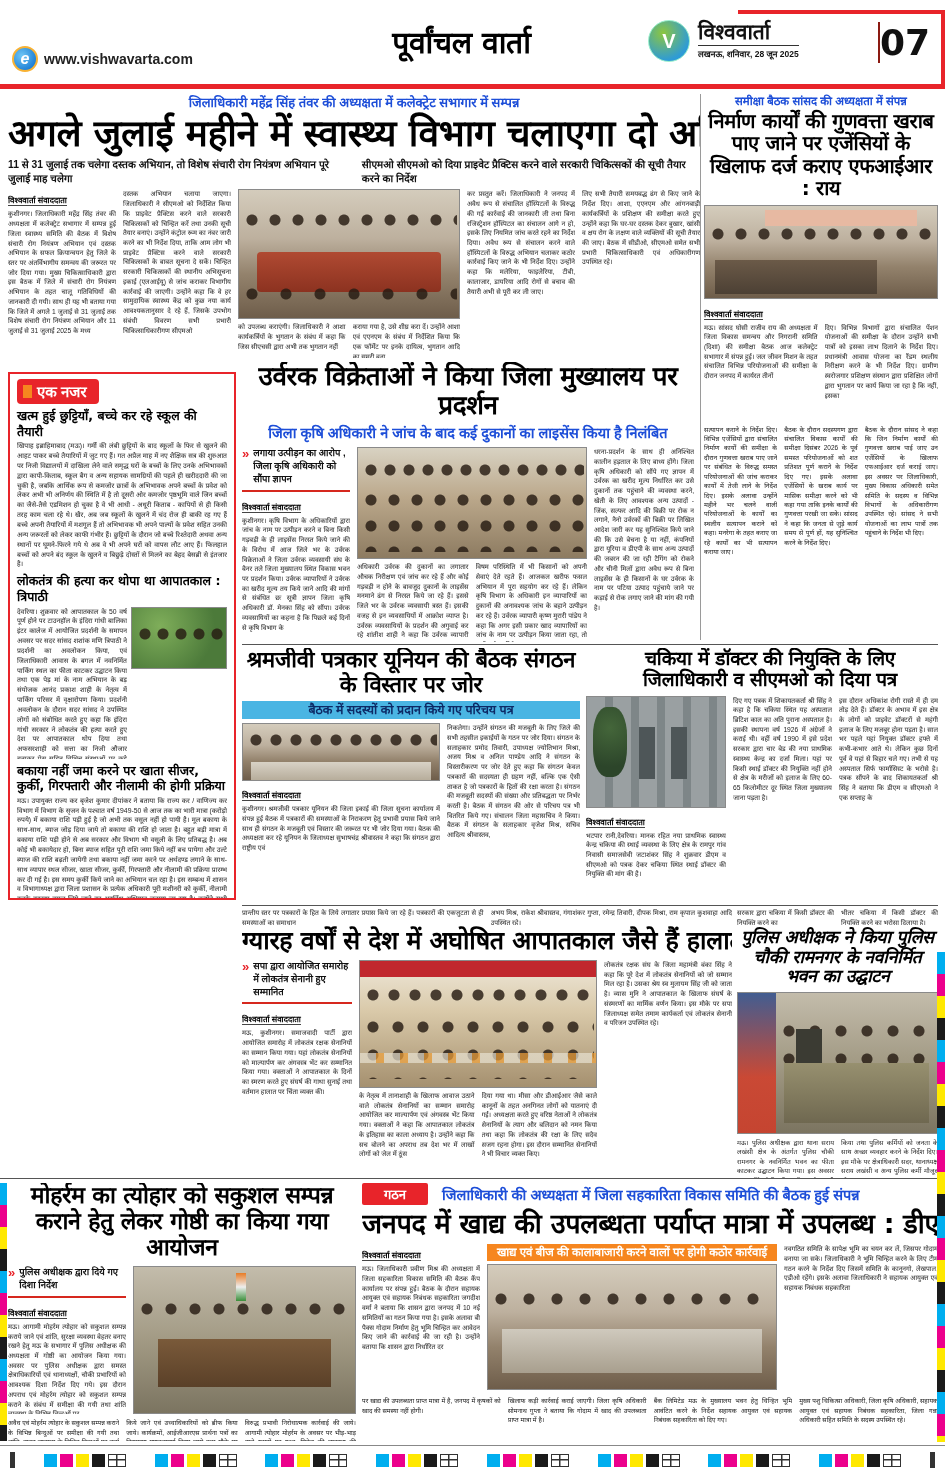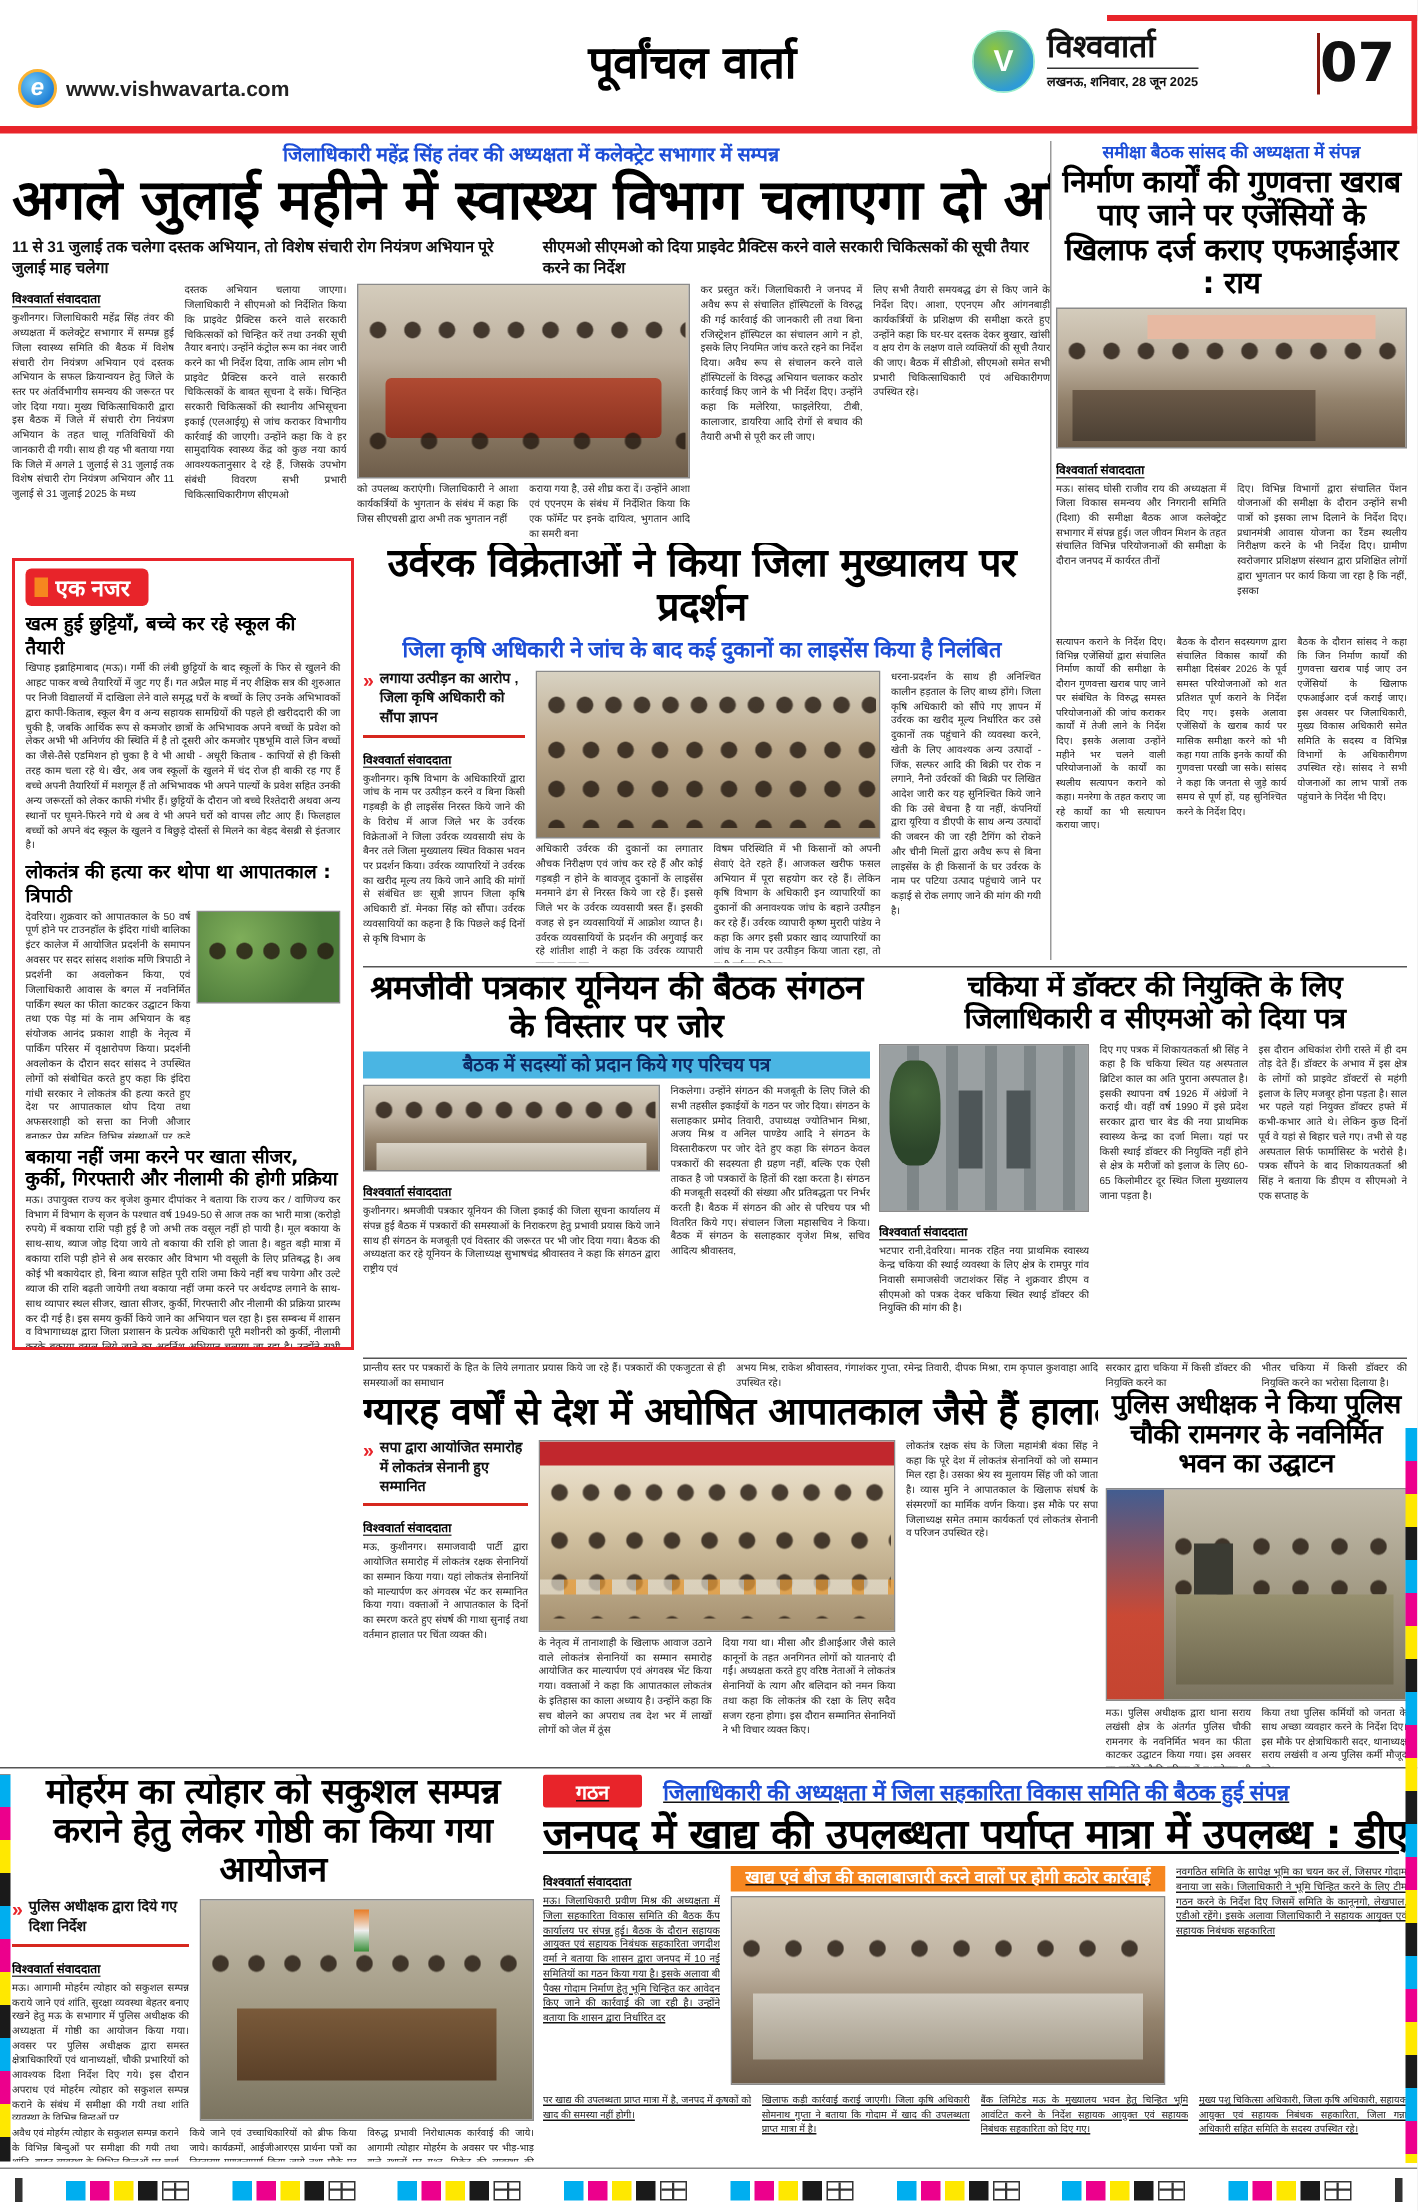--- a/index.html
+++ b/index.html
@@ -241,21 +241,21 @@
       </div>
       <div class="col body-txt" style="height:210px;">लोकतंत्र रक्षक संघ के जिला महामंत्री बंका सिंह ने कहा कि पूरे देश में लोकतंत्र सेनानियों को जो सम्मान मिल रहा है। उसका श्रेय स्व मुलायम सिंह जी को जाता है। व्यास मुनि ने आपातकाल के खिलाफ संघर्ष के संस्मरणों का मार्मिक वर्णन किया। इस मौके पर सपा जिलाध्यक्ष समेत तमाम कार्यकर्ता एवं लोकतंत्र सेनानी व परिजन उपस्थित रहे।</div>
     </div>
   </div>
 
   <div class="abs" style="left:737px;top:908px;width:201px;height:270px;overflow:hidden;">
     <div class="cols" style="height:17px;font-size:6.5px;">
       <div class="col body-txt">सरकार द्वारा चकिया में किसी डॉक्टर की नियुक्ति करने का</div>
       <div class="col body-txt">भीतर चकिया में किसी डॉक्टर की नियुक्ति करने का भरोसा दिलाया है।</div>
     </div>
-    <div class="hl" style="font-size:17.5px;margin-top:3px;">पुलिस अधीक्षक ने किया पुलिस चौकी रामनगर के नवनिर्मित भवन का उद्घाटन</div>
+    <div class="hl" style="font-size:17.5px;margin-top:3px;font-style:italic;">पुलिस अधीक्षक ने किया पुलिस चौकी रामनगर के नवनिर्मित भवन का उद्घाटन</div>
     <div class="photo ph-police" style="width:201px;height:142px;margin-top:5px;">
       <div style="position:absolute;left:0;top:0;width:38px;bottom:0;background:linear-gradient(180deg,#2b4c8c,#d23c28 60%);opacity:.85;"></div>
       <div class="ph-heads" style="top:30px;left:40px;background-size:26px 28px;height:40px;"></div>
       <div style="position:absolute;left:46px;top:70px;right:8px;height:60px;background:linear-gradient(180deg,#97906f,#6f6850);"></div>
       <div style="position:absolute;left:58px;top:36px;width:26px;height:34px;background:#3b3b33;"></div>
     </div>
     <div class="body-txt" style="height:92px;margin-top:4px;column-count:2;column-gap:7px;font-size:6.6px;">मऊ। पुलिस अधीक्षक द्वारा थाना सराय लखंसी क्षेत्र के अंतर्गत पुलिस चौकी रामनगर के नवनिर्मित भवन का फीता काटकर उद्घाटन किया गया। इस अवसर पर उन्होंने चौकी परिसर में वृक्षारोपण भी किया तथा पुलिस कर्मियों को जनता के साथ अच्छा व्यवहार करने के निर्देश दिए। इस मौके पर क्षेत्राधिकारी सदर, थानाध्यक्ष सराय लखंसी व अन्य पुलिस कर्मी मौजूद रहे।</div>
   </div>
 
   <div class="abs hrule" style="left:0;top:1178px;width:945px;"></div>
@@ -279,21 +279,21 @@
         </div>
       </div>
     </div>
     <div class="cols" style="margin-top:4px;height:44px;">
       <div class="col body-txt" style="font-size:6.4px;">अवैध एवं मोहर्रम त्योहार के सकुशल सम्पन्न कराने के विभिन्न बिन्दुओं पर समीक्षा की गयी तथा शांति, वाहन व्यवस्था के विभिन्न बिन्दुओं पर चर्चा हुई।</div>
       <div class="col body-txt" style="font-size:6.4px;">किये जाने एवं उच्चाधिकारियों को ब्रीफ किया जाये। कार्यक्रमों, आईजीआरएस प्रार्थना पत्रों का निस्तारण गुणवत्तापूर्ण किया जाये तथा मौके पर भ्रमण की व्यवस्था की जाये।</div>
       <div class="col body-txt" style="font-size:6.4px;">विरुद्ध प्रभावी निरोधात्मक कार्रवाई की जाये। आगामी त्योहार मोहर्रम के अवसर पर भीड़-भाड़ वाले स्थानों पर गश्त, पिकेट की व्यवस्था की जाये।</div>
     </div>
   </div>
 
-  <div class="abs" style="left:362px;top:1183px;width:576px;height:258px;overflow:hidden;text-decoration:underline;">
+  <div class="abs" style="left:362px;top:1183px;width:576px;height:258px;overflow:hidden;">
     <div style="display:flex;align-items:center;gap:14px;">
       <span class="tab-red" style="font-size:13px;padding:2px 22px;border-radius:2px;">
         <span>गठन</span>
       </span>
       <span class="kicker" style="font-size:14.5px;">जिलाधिकारी की अध्यक्षता में जिला सहकारिता विकास समिति की बैठक हुई संपन्न</span>
     </div>
     <div class="hl" style="font-size:27px;margin-top:4px;white-space:nowrap;">जनपद में खाद्य की उपलब्धता पर्याप्त मात्रा में उपलब्ध : डीएम</div>
     <div class="cols" style="margin-top:5px;height:148px;">
       <div class="col" style="flex:0 0 118px;">
         <span class="byline">विश्ववार्ता संवाददाता</span>

